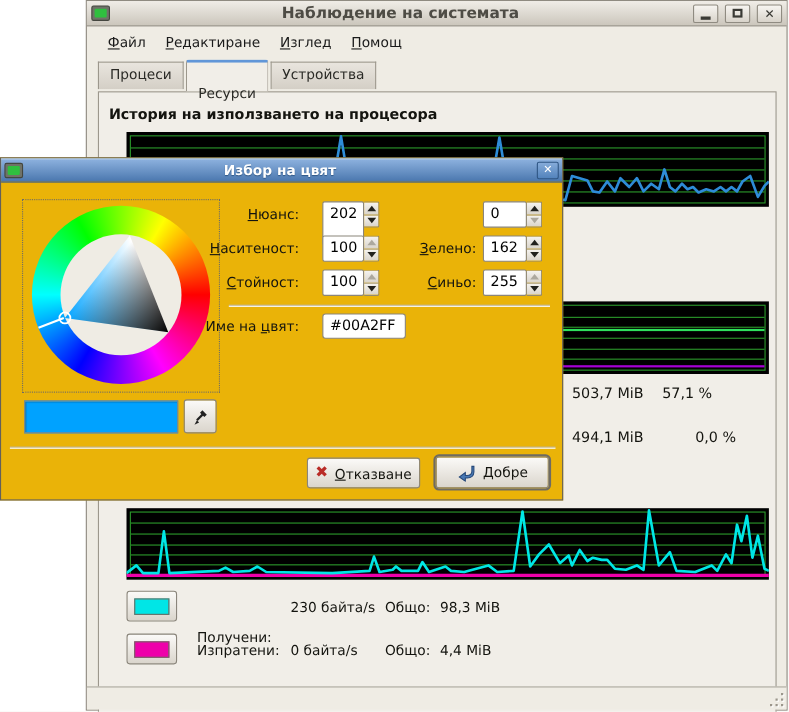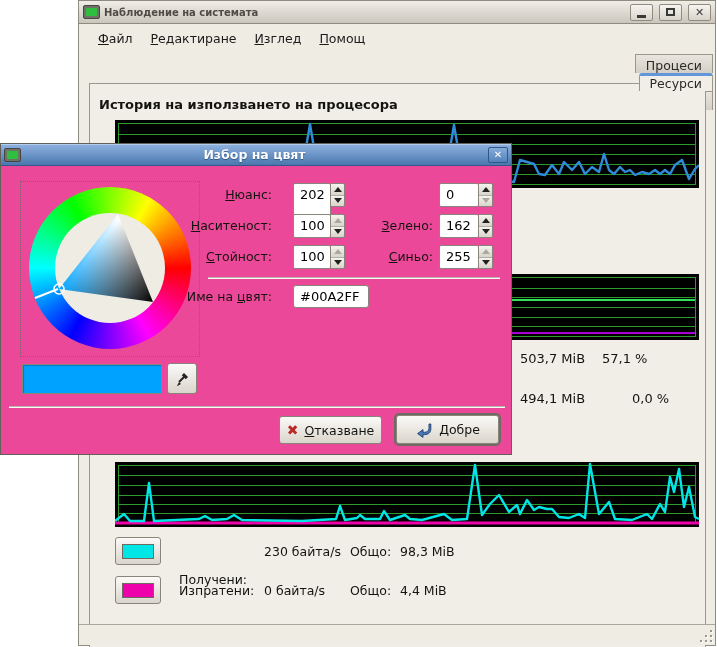--- a/index.html
+++ b/index.html
@@ -4,36 +4,36 @@
 <style>
   * { margin:0; padding:0; box-sizing:border-box; }
   html,body { width:717px; height:647px; }
   body { position:relative; background:#fff; font-family:"DejaVu Sans","Liberation Sans",sans-serif; font-size:12.5px; color:#1a1a1a; overflow:hidden; }
   .u { text-decoration:underline; }
 
   
   .main-window { position:absolute; left:78px; top:0; width:638px; height:646px; background:#EFECE4; border:1px solid #8F8B81; }
   .titlebar { position:absolute; left:0; top:0; right:0; height:23px; display:flex; align-items:center; padding:0 4px; gap:4px;
     background:linear-gradient(#F0EDE7,#CBC6BC); border-bottom:1px solid #8F8B81; }
-  .titlebar .title { flex:1; font-weight:bold; font-size:10px; color:#4E4C45; }
+  .titlebar .title { flex:1; text-align:center; font-weight:bold; font-size:14px; color:#4E4C45; }
   .win-btn { width:23px; height:17px; border:1px solid #8F8B81; border-radius:2px; background:linear-gradient(#F7F5F1,#D8D3CA);
     display:flex; align-items:center; justify-content:center; margin-left:2px; }
   .glyph-min { width:9px; height:3px; background:#3A3A35; margin-top:8px; }
   .glyph-max { width:9px; height:8px; border:2px solid #3A3A35; }
   .glyph-x { font-size:11px; font-weight:bold; color:#3A3A35; line-height:1; }
 
   .app-icon { width:17px; height:14px; border:1px solid #44463F; border-radius:2px; background:#6F7268; position:relative; }
   .app-icon::after { content:""; position:absolute; inset:2px; background:#2FBF3F; border-radius:1px; }
 
   .menubar { position:absolute; left:0; top:24px; right:0; height:26px; display:flex; align-items:center; padding-left:10px; }
   .menu-item { padding:4px 9px; cursor:default; }
 
-  .tabstrip { position:absolute; left:0; top:53px; right:0; height:29px; display:flex; align-items:flex-end; padding-left:10px;flex-direction:column; }
+  .tabstrip { position:absolute; left:0; top:53px; right:0; height:29px; display:flex; align-items:center; padding-left:10px; }
   .tab { height:25px; padding:3px 10px 0; background:linear-gradient(#E9E5DE,#D4CFC6); border:1px solid #9C978C; border-bottom:none; margin-right:2px; color:#2a2a26; }
-  .tab.active { height:29px; background:#F1EEE8; border-top:3px solid #6196D8; border-radius:3px 3px 0 0; position:relative; z-index:3; padding-top:0; font-weight:normal; }
+  .tab.active { height:29px; background:#F1EEE8; border-top:3px solid #6196D8; border-radius:3px 3px 0 0; position:relative; z-index:3; padding-top:20px; font-weight:normal; }
 
   .notebook { position:absolute; left:10px; top:82px; width:617px; height:635px; border:1px solid #9C978C; background:#F1EEE8; }
 
   .section-title { position:absolute; left:9px; top:13px; font-weight:bold; font-size:13px; color:#14140f; }
 
   .graph { position:absolute; background:#000; }
   .graph .frame { position:absolute; inset:3px; border:1px solid #2B9A2B; }
   .graph .gl { position:absolute; left:0; right:0; height:1px; background:#2B9A2B; }
   .graph svg { position:absolute; inset:0; width:100%; height:100%; }
   .mem-line { position:absolute; left:4px; right:4px; height:2px; }
@@ -43,21 +43,21 @@
   .legend-btn { position:absolute; width:46px; height:28px; border:1px solid #8A857B; border-radius:3px;
     background:linear-gradient(#FBFAF8,#DAD5CC); display:flex; align-items:center; justify-content:center; }
   .legend-swatch { width:32px; height:15px; border:1px solid #6E6A61; }
   .legend-text { position:absolute; font-size:12.5px; color:#14140f; }
 
   .statusbar { position:absolute; left:0; right:0; bottom:0; height:21px; border-top:1px solid #ABA79D; background:#EFECE4; }
   .grip { position:absolute; right:3px; bottom:3px; width:14px; height:13px; }
   .grip i { position:absolute; width:2px; height:2px; background:#9B968B; box-shadow:1px 1px 0 #fff; }
 
   
-  .dialog { position:absolute; left:0; top:143px; width:512px; height:312px; background:#ec4899; border:1px solid #63605A; z-index:10; }
+  .dialog { position:absolute; left:0; top:143px; width:512px; height:312px; background:#eab308; border:1px solid #63605A; z-index:10; }
   .dlg-titlebar { position:absolute; left:0; top:0; right:0; height:22px; display:flex; align-items:center; gap:4px; padding:0 3px;
     background:linear-gradient(#8FB3E0,#4A77AE); border-bottom:1px solid #35598A; box-shadow:inset 0 1px 0 #B3CCEC; }
   .dlg-titlebar .title { flex:1; text-align:center; font-weight:bold; color:#fff; text-shadow:0 1px 1px #2F5684; }
   .dlg-close { width:20px; height:16px; border:1px solid #2F5684; border-radius:2px; background:linear-gradient(#85ABD9,#5383BC);
     color:#fff; font-weight:bold; font-size:10px; display:flex; align-items:center; justify-content:center; }
 
   .wheel-frame { position:absolute; left:19px; top:37px; width:180px; height:176px; border:1px dotted #6f6c64; }
   .wheel { position:absolute; left:8px; top:5px; width:162px; height:162px; border-radius:50%;
     background:conic-gradient(from 90deg,#ff0000,#ff00ff 60deg,#0000ff 120deg,#00ffff 180deg,#00ff00 240deg,#ffff00 300deg,#ff0000 360deg); }
   .wheel-hole { position:absolute; left:26px; top:26px; width:110px; height:110px; border-radius:50%; background:#EFECE4; }

